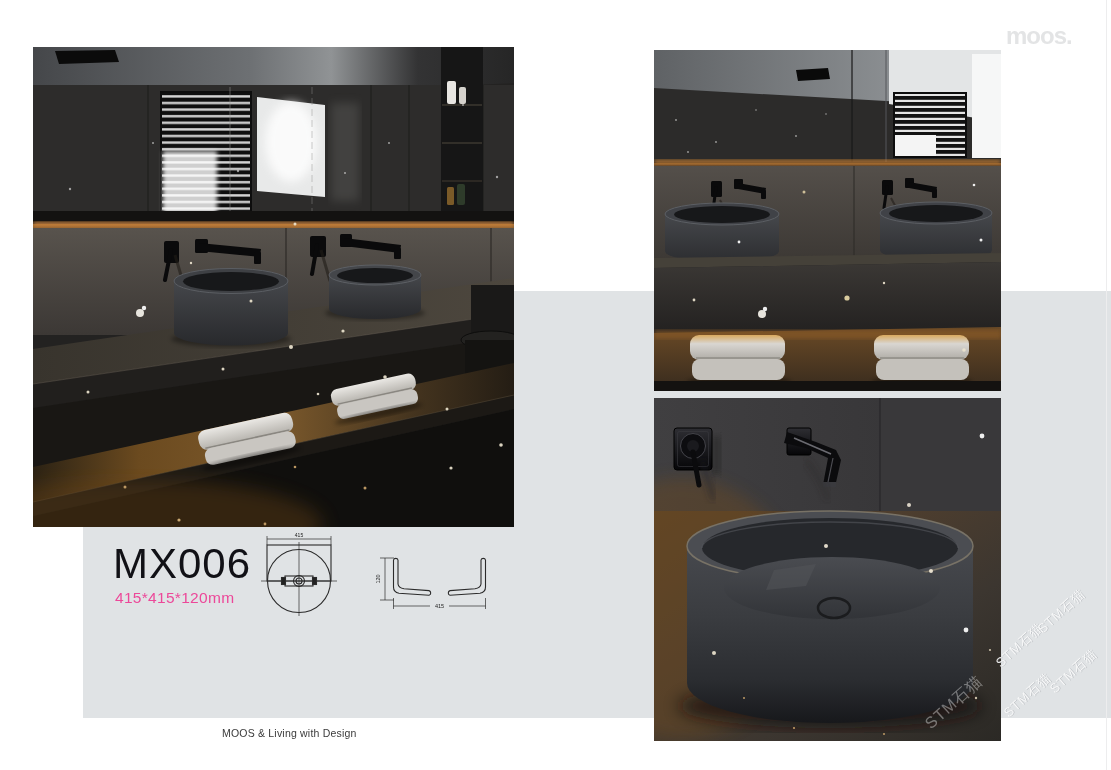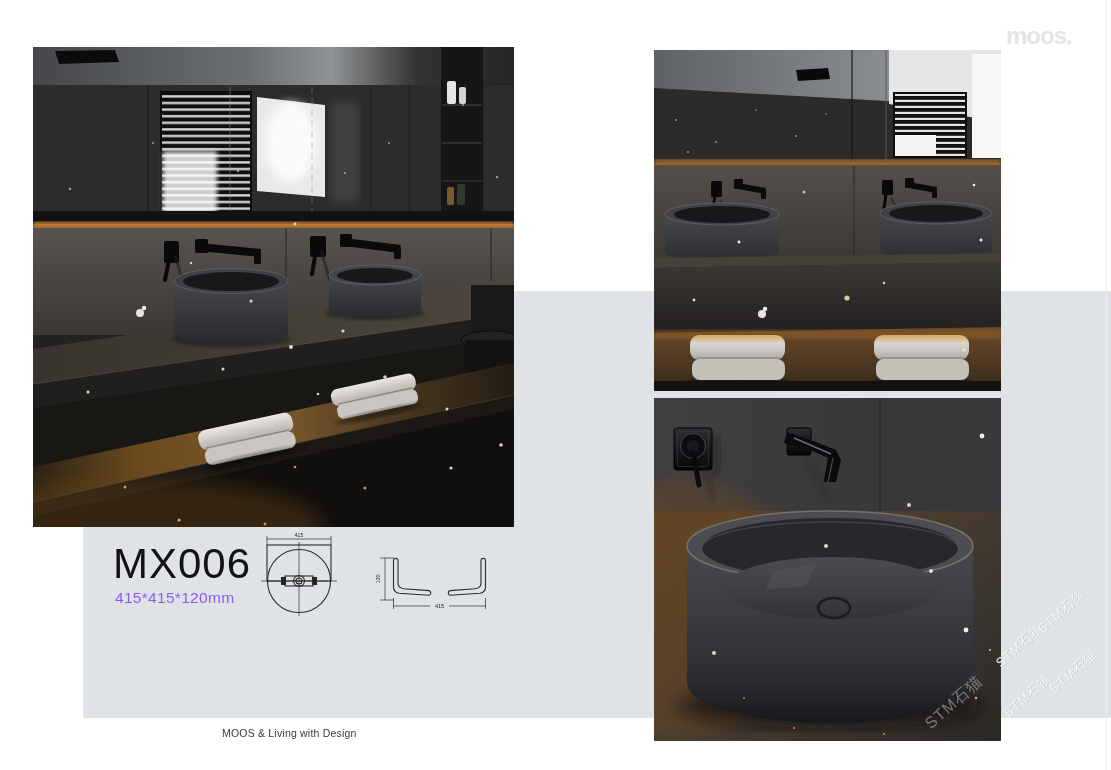--- a/index.html
+++ b/index.html
@@ -9,21 +9,21 @@
   .edge-line{position:absolute;left:1106px;top:0;width:1px;height:770px;background:#ededee;}
   .logo{position:absolute;left:1006px;top:22px;font-size:24px;font-weight:700;
         color:#e3e4e5;letter-spacing:-1px;}
   figure{margin:0;position:absolute;}
   figure svg{display:block;}
   .fig-left{left:33px;top:47px;width:481px;height:480px;}
   .fig-tr{left:654px;top:50px;width:347px;height:341px;}
   .fig-br{left:654px;top:398px;width:347px;height:343px;}
   .product-code{position:absolute;left:113px;top:543px;margin:0;font-size:42px;font-weight:400;
         letter-spacing:1px;color:#111116;line-height:1;}
-  .product-dims{position:absolute;left:115px;top:589px;font-size:15.5px;color:#8b5cf6;letter-spacing:.3px;}
+  .product-dims{position:absolute;left:115px;top:589px;font-size:15.5px;color:#ec4899;letter-spacing:.3px;}
   .drawings{position:absolute;left:258px;top:532px;}
   .footer-tag{position:absolute;left:207px;top:727px;font-size:10.5px;color:#3a3a3a;letter-spacing:.2px;margin-left:15px;}
   .wm{position:absolute;transform:rotate(-42deg);transform-origin:left center;white-space:nowrap;
       font-size:13px;letter-spacing:1px;color:rgba(255,255,255,.85);
       text-shadow:.5px .5px .5px rgba(135,140,146,.45);pointer-events:none;}
   .wm-img{font-size:16px;color:rgba(255,255,255,.38);text-shadow:none;}
 </style>
 </head>
 <body>
 

